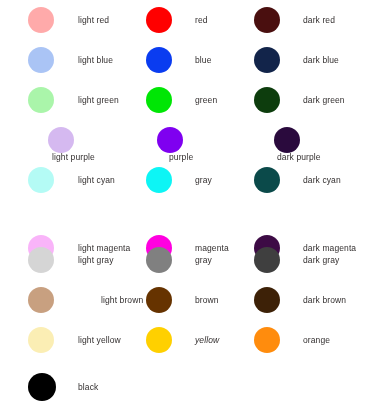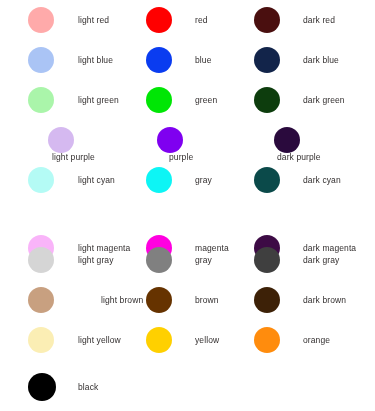--- a/index.html
+++ b/index.html
@@ -173,21 +173,21 @@
     <div class="swatch-cell col-2 row-7">
       <span class="swatch-dot" style="background-color: rgb(61, 33, 7);"></span>
       <span class="swatch-label" style="color: rgb(51, 47, 47);">dark brown</span>
     </div>
     <div class="swatch-cell col-0 row-8">
       <span class="swatch-dot" style="background-color: rgb(251, 238, 180);"></span>
       <span class="swatch-label" style="color: rgb(51, 47, 47);">light yellow</span>
     </div>
     <div class="swatch-cell col-1 row-8">
       <span class="swatch-dot" style="background-color: rgb(255, 208, 0);"></span>
-      <span class="swatch-label" style="color: rgb(51, 47, 47);">yellow</span>
+      <span class="swatch-label" style="color: rgb(51, 47, 47); font-style: italic;">yellow</span>
     </div>
     <div class="swatch-cell col-2 row-8">
       <span class="swatch-dot" style="background-color: rgb(255, 140, 13);"></span>
       <span class="swatch-label" style="color: rgb(51, 47, 47);">orange</span>
     </div>
     <div class="swatch-cell col-0 row-9 large">
       <span class="swatch-dot" style="background-color: rgb(0, 0, 0);"></span>
       <span class="swatch-label" style="color: rgb(51, 47, 47);">black</span>
     </div>
   </div>

